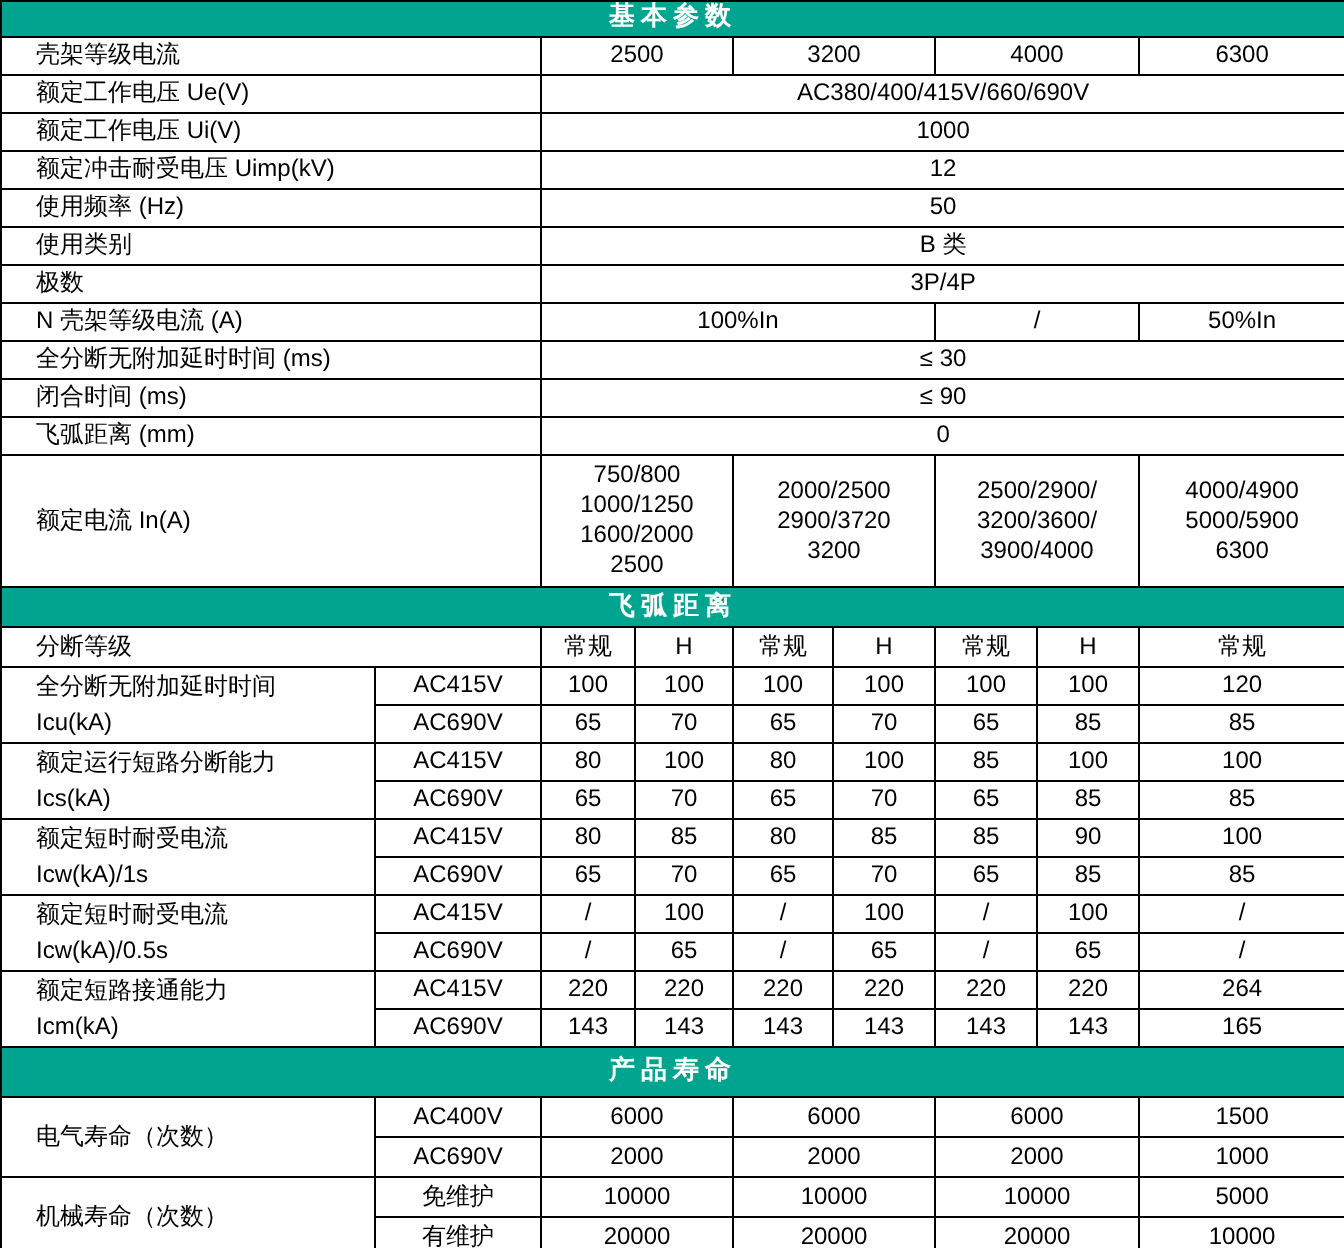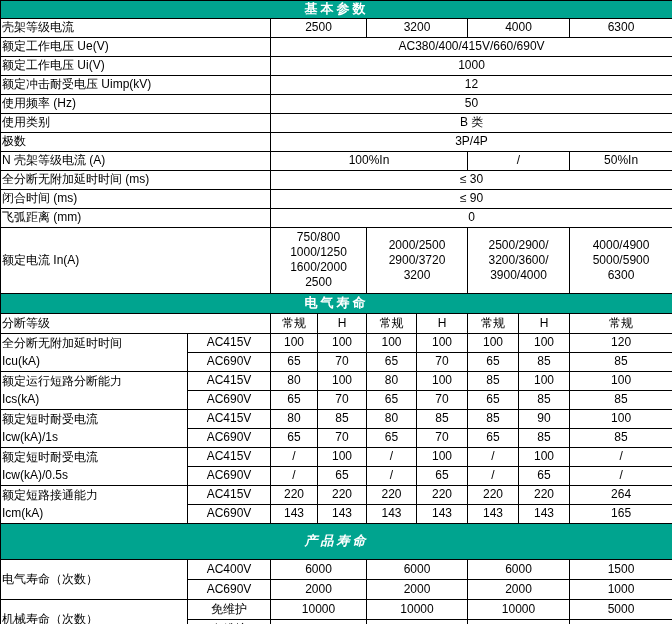--- a/index.html
+++ b/index.html
@@ -9,33 +9,33 @@
   .spec td {
     border:1px solid #000;
     font-size:12px;
     color:#000;
     text-align:center;
     padding:0 2px;
     line-height:1.3;
     overflow:hidden;
     white-space:nowrap;
   }
-  .spec td.lbl { text-align:left; padding-left:1px; }
+  .spec td.lbl { text-align:left; padding-left:17px; }
   .spec td.sec {
     background:#00A48F;
     color:#ffffff;
     font-weight:bold;
     font-size:13px;
     letter-spacing:3px;
     text-align:center;
   }
-  tr.h22 { height:16px; }
+  tr.h22 { height:16px;font-family:Liberation Mono, monospace; }
   tr.h19 { height:19px; }
   tr.h20 { height:20px; }
-  tr.h18 { height:36px;font-style:italic; }
+  tr.h18 { height:25px; }
   tr.h66 { height:66px; }
   .twoline div { line-height:18px; }
   .mline div { line-height:15px; }
 </style>
 </head>
 <body>
 
 <table class="spec">
   <colgroup>
     <col style="width:187px">
@@ -126,21 +126,21 @@
       <div>3900/4000</div>
     </td>
     <td class="mline">
       <div>4000/4900</div>
       <div>5000/5900</div>
       <div>6300</div>
     </td>
   </tr>
 
   <tr class="h20">
-    <td colspan="9" class="sec">电气寿命</td>
+    <td colspan="9" class="sec">飞弧距离</td>
   </tr>
 
   <tr class="h20">
     <td colspan="2" class="lbl">分断等级</td>
     <td>常规</td>
     <td>H</td>
     <td>常规</td>
     <td>H</td>
     <td>常规</td>
     <td>H</td>

